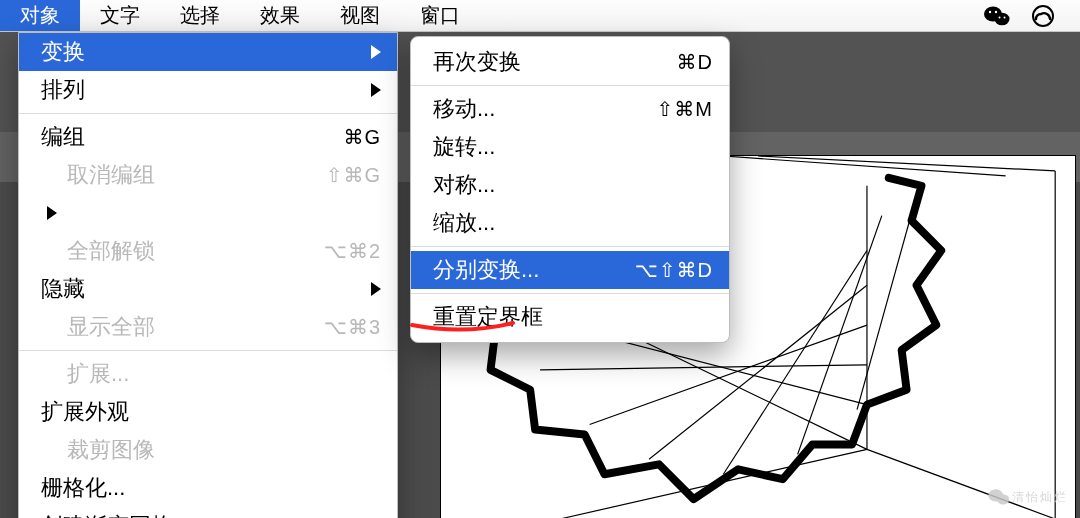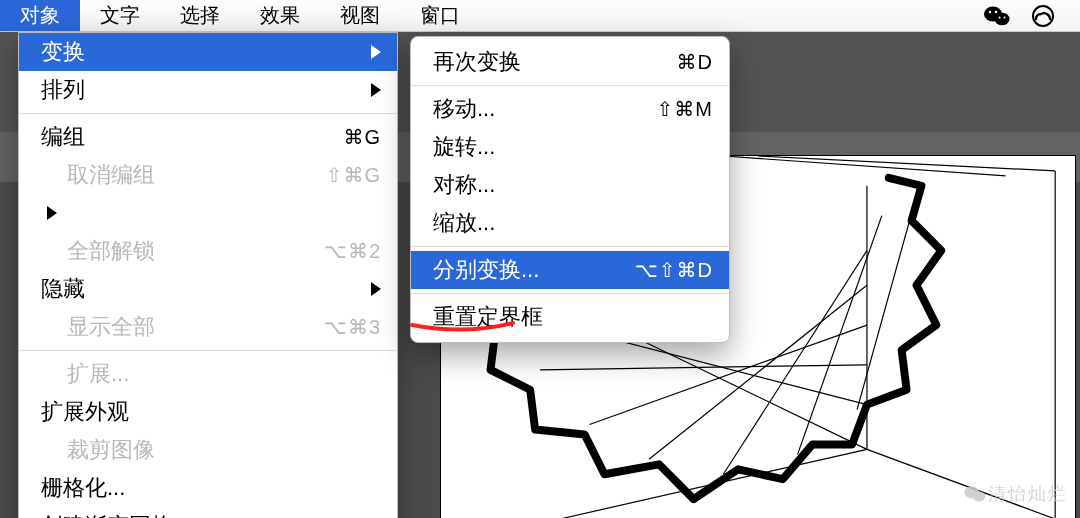--- a/index.html
+++ b/index.html
@@ -103,21 +103,21 @@
     pointer-events: none;
   }
 
   .watermark {
     position: absolute;
     right: 12px; bottom: 12px;
     display: flex;
     align-items: center;
     gap: 2px;
     color: #d0d0d0;
-    font-size: 18px;
+    font-size: 12px;
     letter-spacing: 2px;
     z-index: 3;
     opacity: .85;
   }
   .watermark svg { display: block; }
 </style>
 </head>
 <body>
 
 <div class="menubar">

